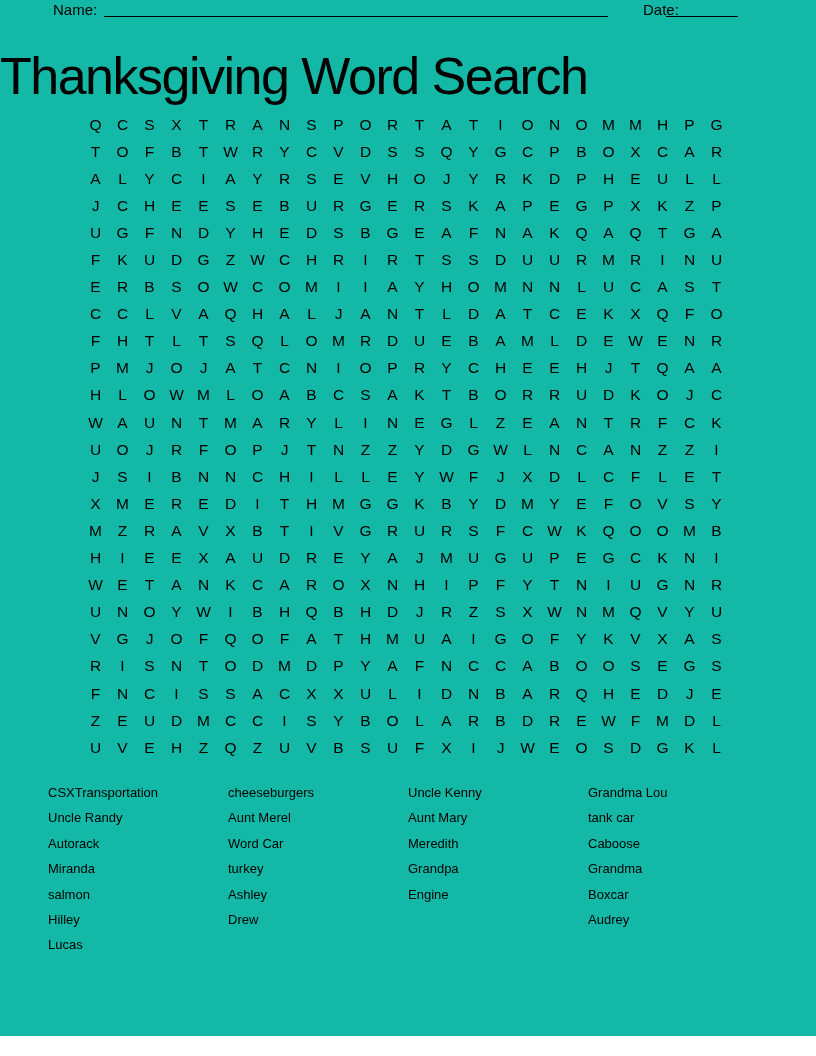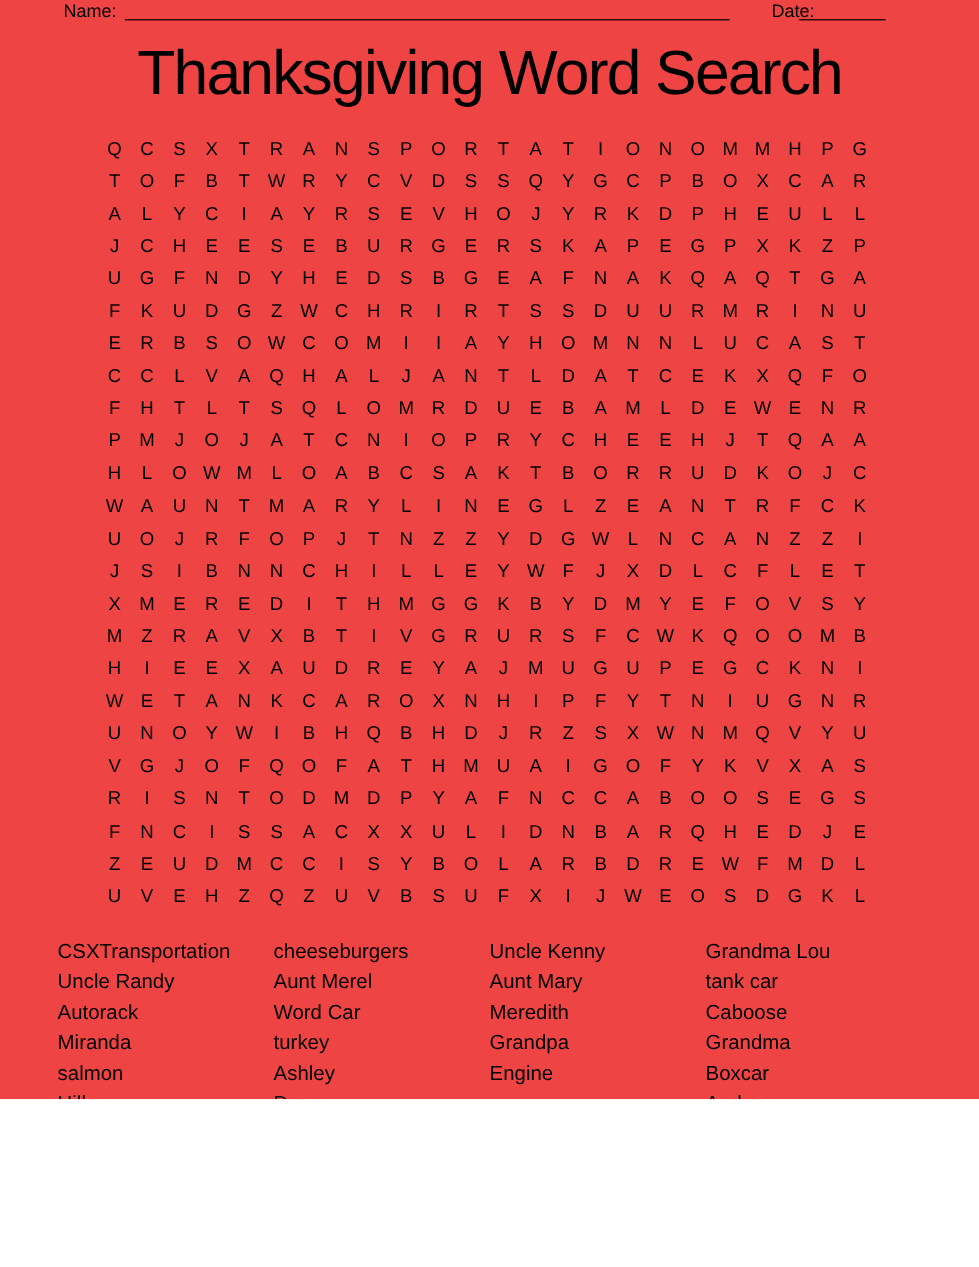--- a/index.html
+++ b/index.html
@@ -1,21 +1,21 @@
 <!DOCTYPE html>
 <html><head>
 <meta charset="utf-8">
 <style>
   * { margin: 0; padding: 0; box-sizing: border-box; }
   html, body { background: #ffffff; }
   .page {
     position: relative;
     width: 816px;
-    height: 916px;
-    background: #ef4444;
+    height: 1036px;
+    background: #14b8a6;
     font-family: "Liberation Sans", sans-serif;
     color: #000000;
     overflow: hidden;
   }
   
   .hdr-label {
     position: absolute;
     font-size: 15px;
     line-height: 17px;
     top: 1px;
@@ -28,24 +28,23 @@
     top: 0;
     height: 17px;
     border-bottom: 1px solid #000;
   }
   .name-line { left: 104px; width: 504px; }
   .date-line { left: 666px; width: 72px; }
 
   
   .title {
     position: absolute;
-    top: 31px;
+    top: 46px;
     left: 0;
     width: 100%;
-    text-align: center;
     font-size: 52px;
     font-weight: 400;
     letter-spacing: -1.5px;
     white-space: nowrap;
     color: #000;
   }
 
   
   .ws-grid {
     position: absolute;
@@ -66,21 +65,21 @@
 
   
   .word-list {
     position: absolute;
     left: 48px;
     top: 780px;
     display: flex;
   }
   .word-col { width: 180px; }
   .word-item {
-    font-size: 17px;
+    font-size: 13px;
     line-height: 25.4px;
     color: #000;
     white-space: nowrap;
   }
 </style>
 </head>
 <body>
 
 <div class="page">
 

